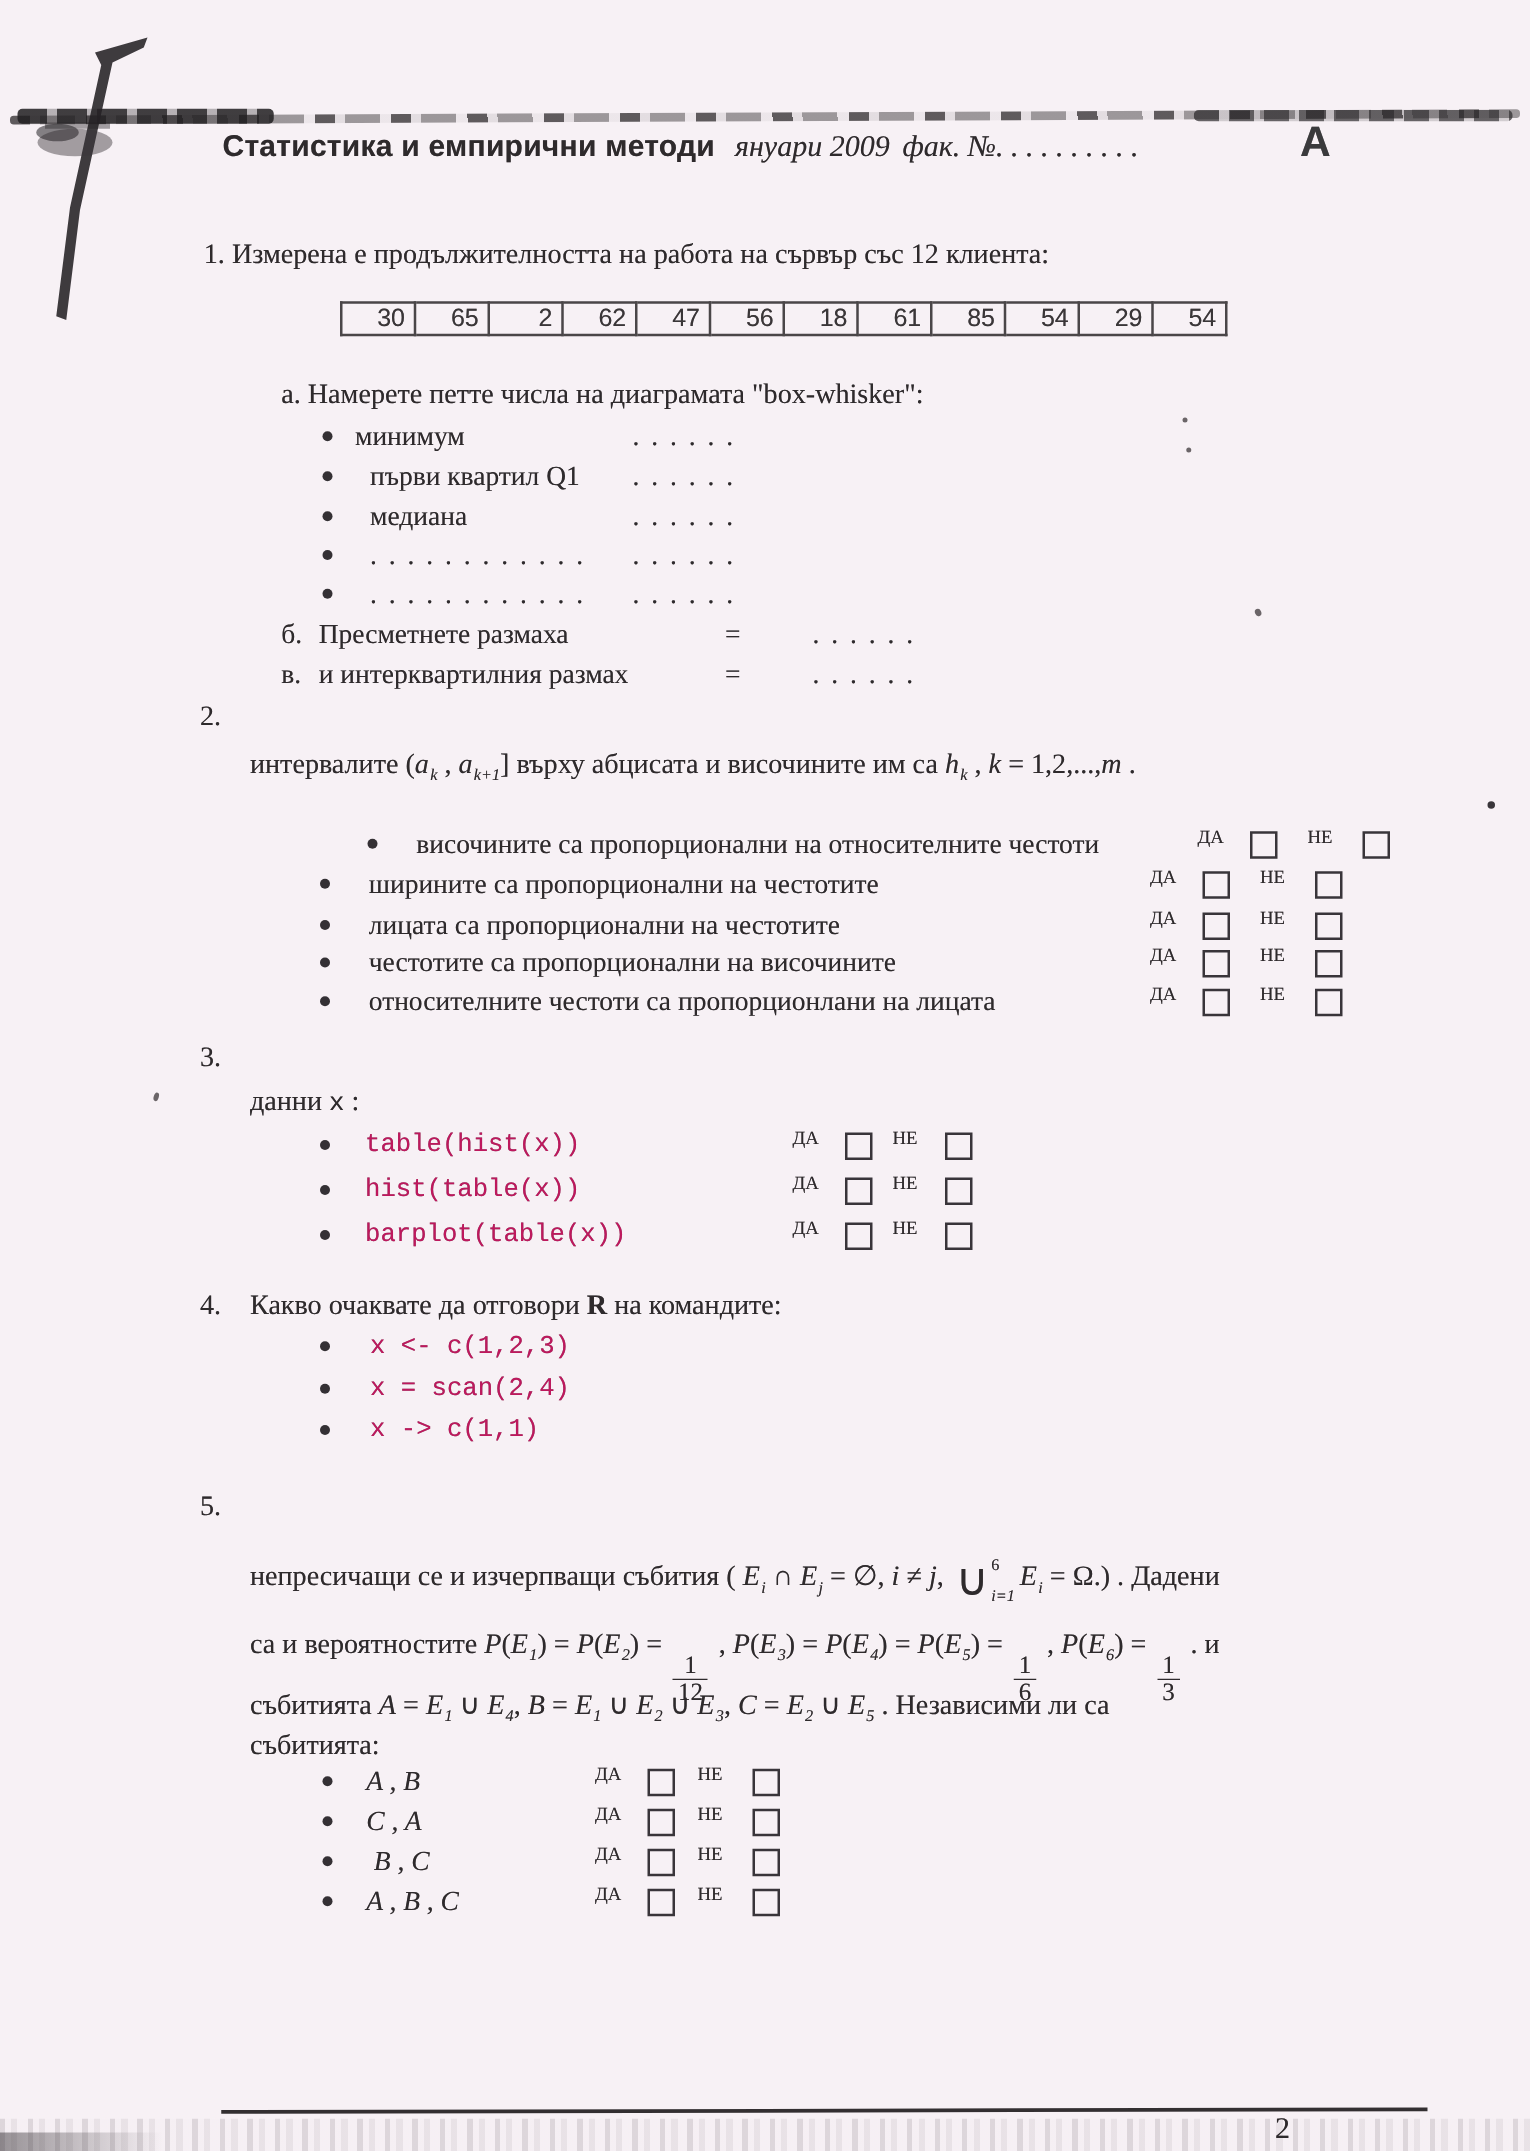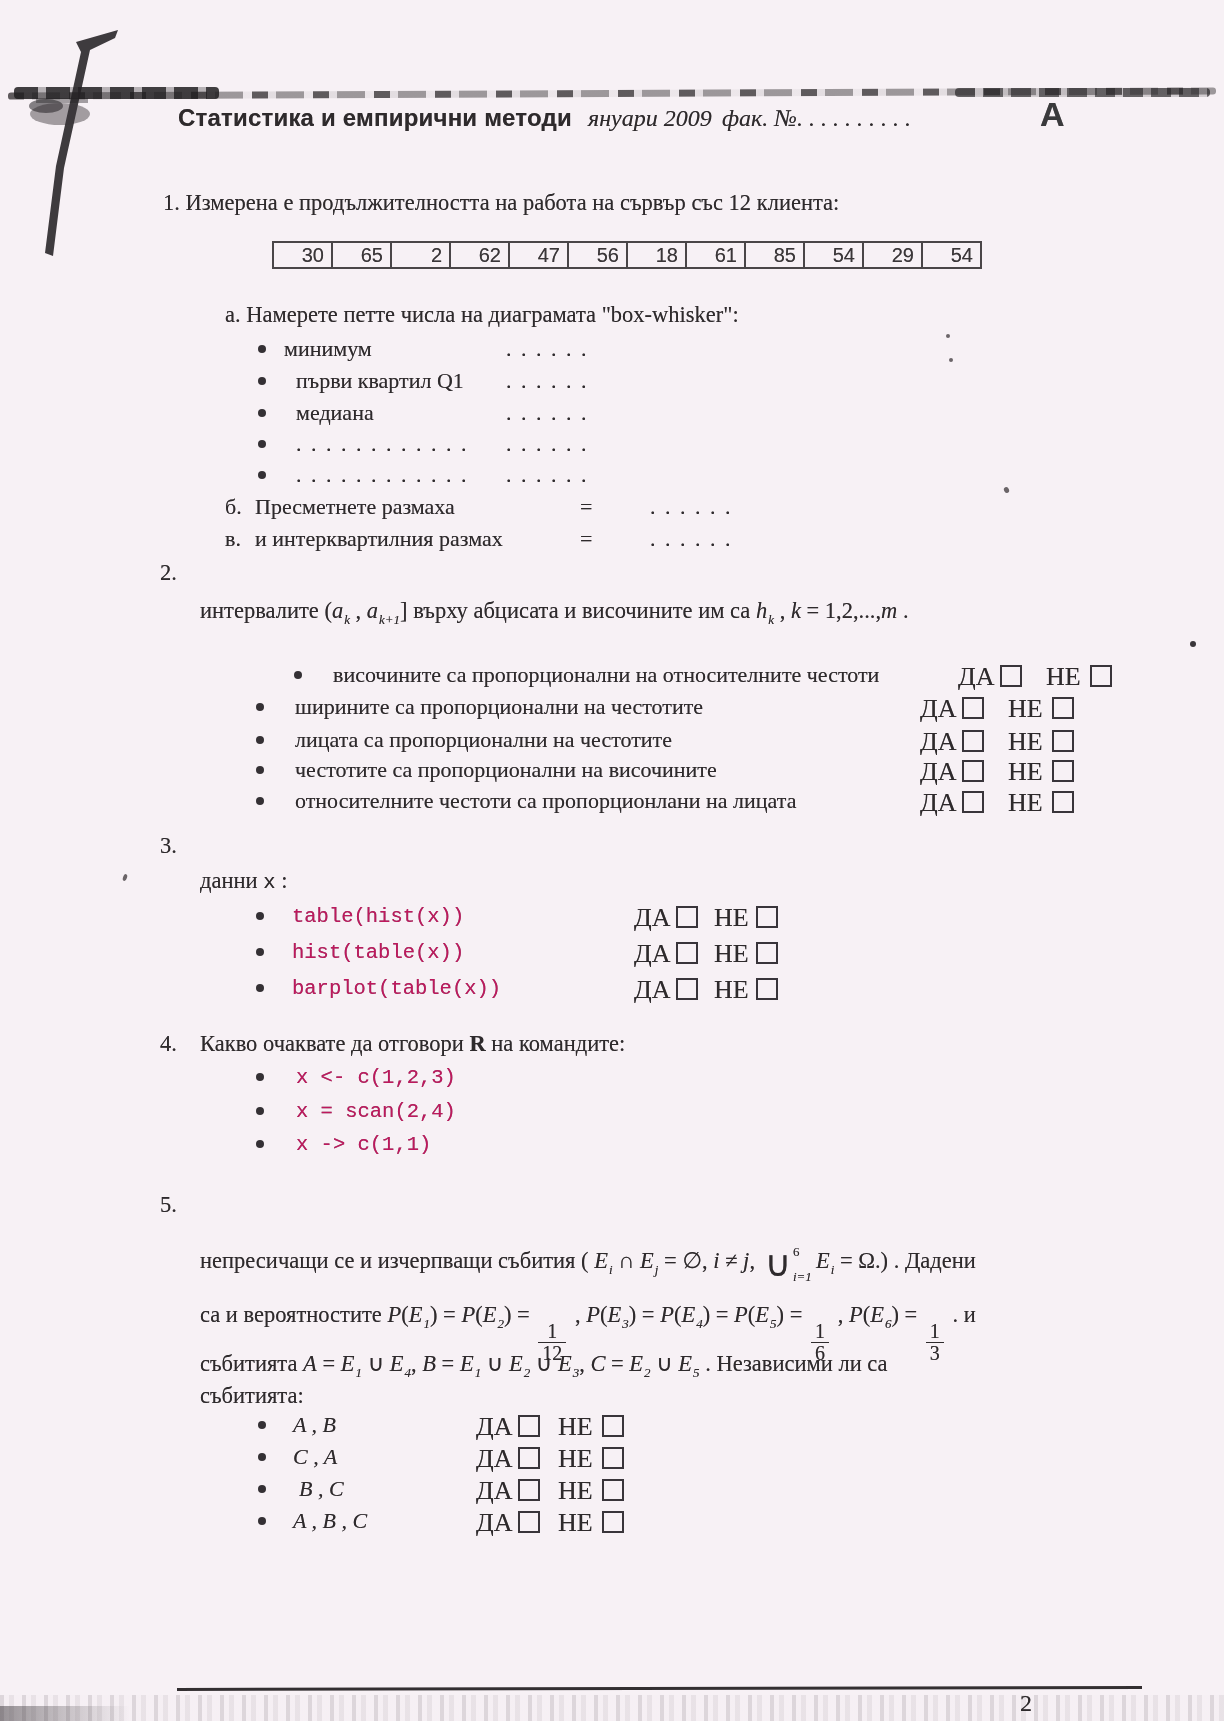--- a/index.html
+++ b/index.html
@@ -25,21 +25,21 @@
   
   .dtable{left:272px;top:241px;border-collapse:collapse;}
   .dtable td{
     width:50px;height:24px;border:2px solid #4a4648;
     font-family:"Liberation Sans",sans-serif;font-size:20px;color:#3a3638;
     text-align:right;padding:0 7px 0 0;
   }
 
   .bullet{position:absolute;width:8px;height:8px;border-radius:50%;background:#343034;}
   .cbx{position:absolute;width:18px;height:18px;border:2px solid #39353a;background:transparent;}
-  .yn{position:absolute;font-size:26px;white-space:nowrap;}
+  .yn{position:absolute;font-size:15px;white-space:nowrap;}
   .optlabel{position:absolute;font-size:22px;white-space:nowrap;}
   .dots{letter-spacing:2px;}
 
   
   .mline{position:absolute;font-size:22.5px;white-space:nowrap;}
   .mline i{font-family:"Liberation Serif",serif;}
   .mline b{font-weight:bold;}
   .mline .code{font-family:"Liberation Mono","DejaVu Sans Mono",monospace;font-size:20.5px;}
   .mline sub{font-size:13px;font-style:italic;line-height:0;margin-left:1px;}
   .frac{display:inline-flex;flex-direction:column;align-items:center;vertical-align:-16px;margin:0 3px;line-height:1.05;}

